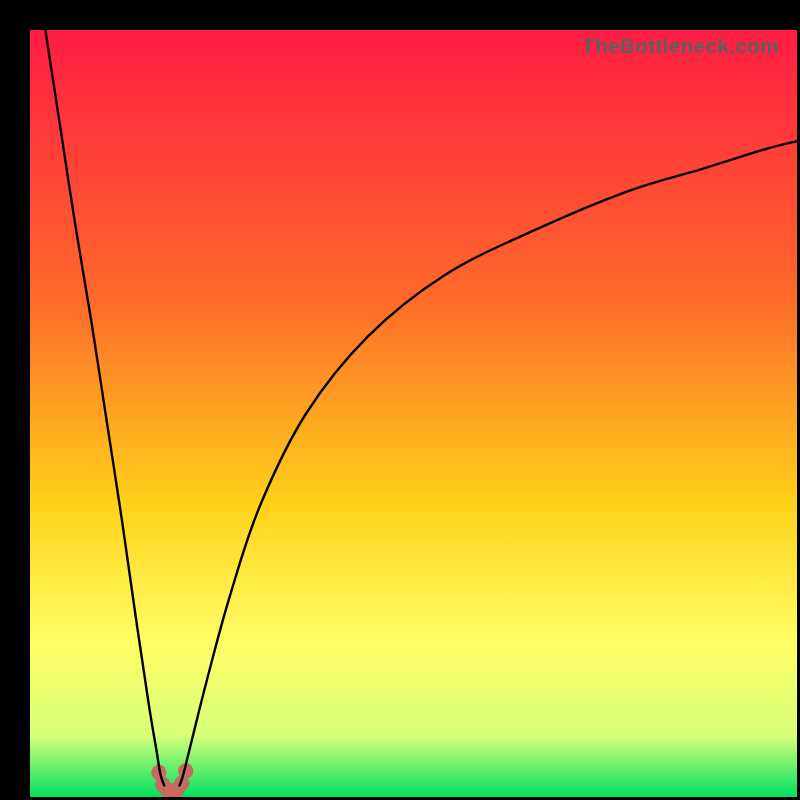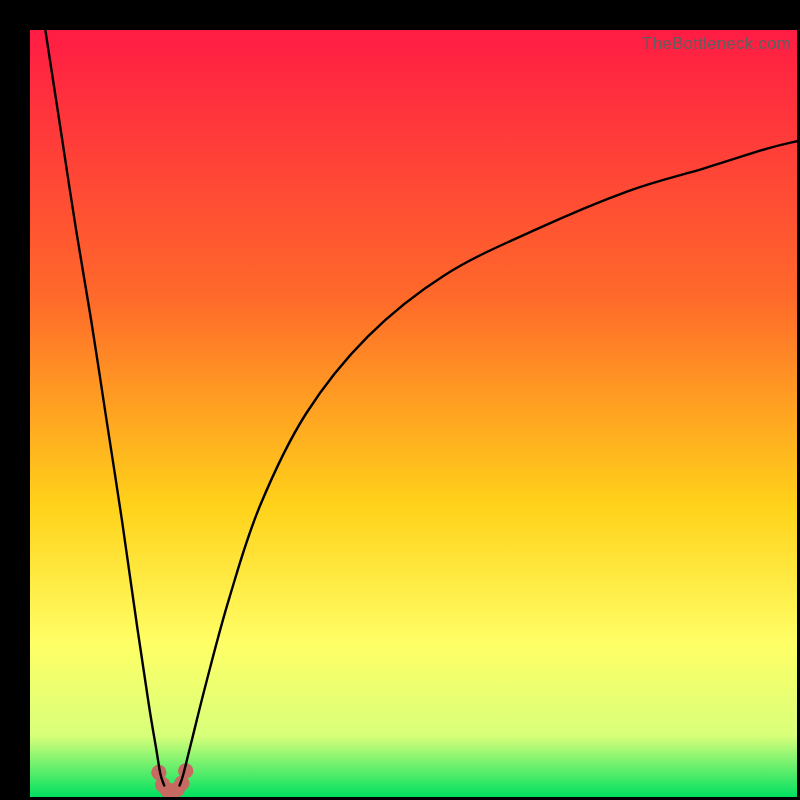--- a/index.html
+++ b/index.html
@@ -21,24 +21,24 @@
     position: absolute;
     left: 30px;
     top: 30px;
     width: 767px;
     height: 767px;
     overflow: hidden;
   }
   .watermark {
     position: absolute;
     top: 4px;
-    right: 6px;
+    right: 18px;
     color: #5f5f5f;
-    font-size: 17px;
-    font-weight: 400;
+    font-size: 21px;
+    font-weight: 700;
     letter-spacing: 0.2px;
     z-index: 5;
     user-select: none;
   }
   svg { display: block; }
 </style>
 </head>
 <body>
 
 <div class="frame">

